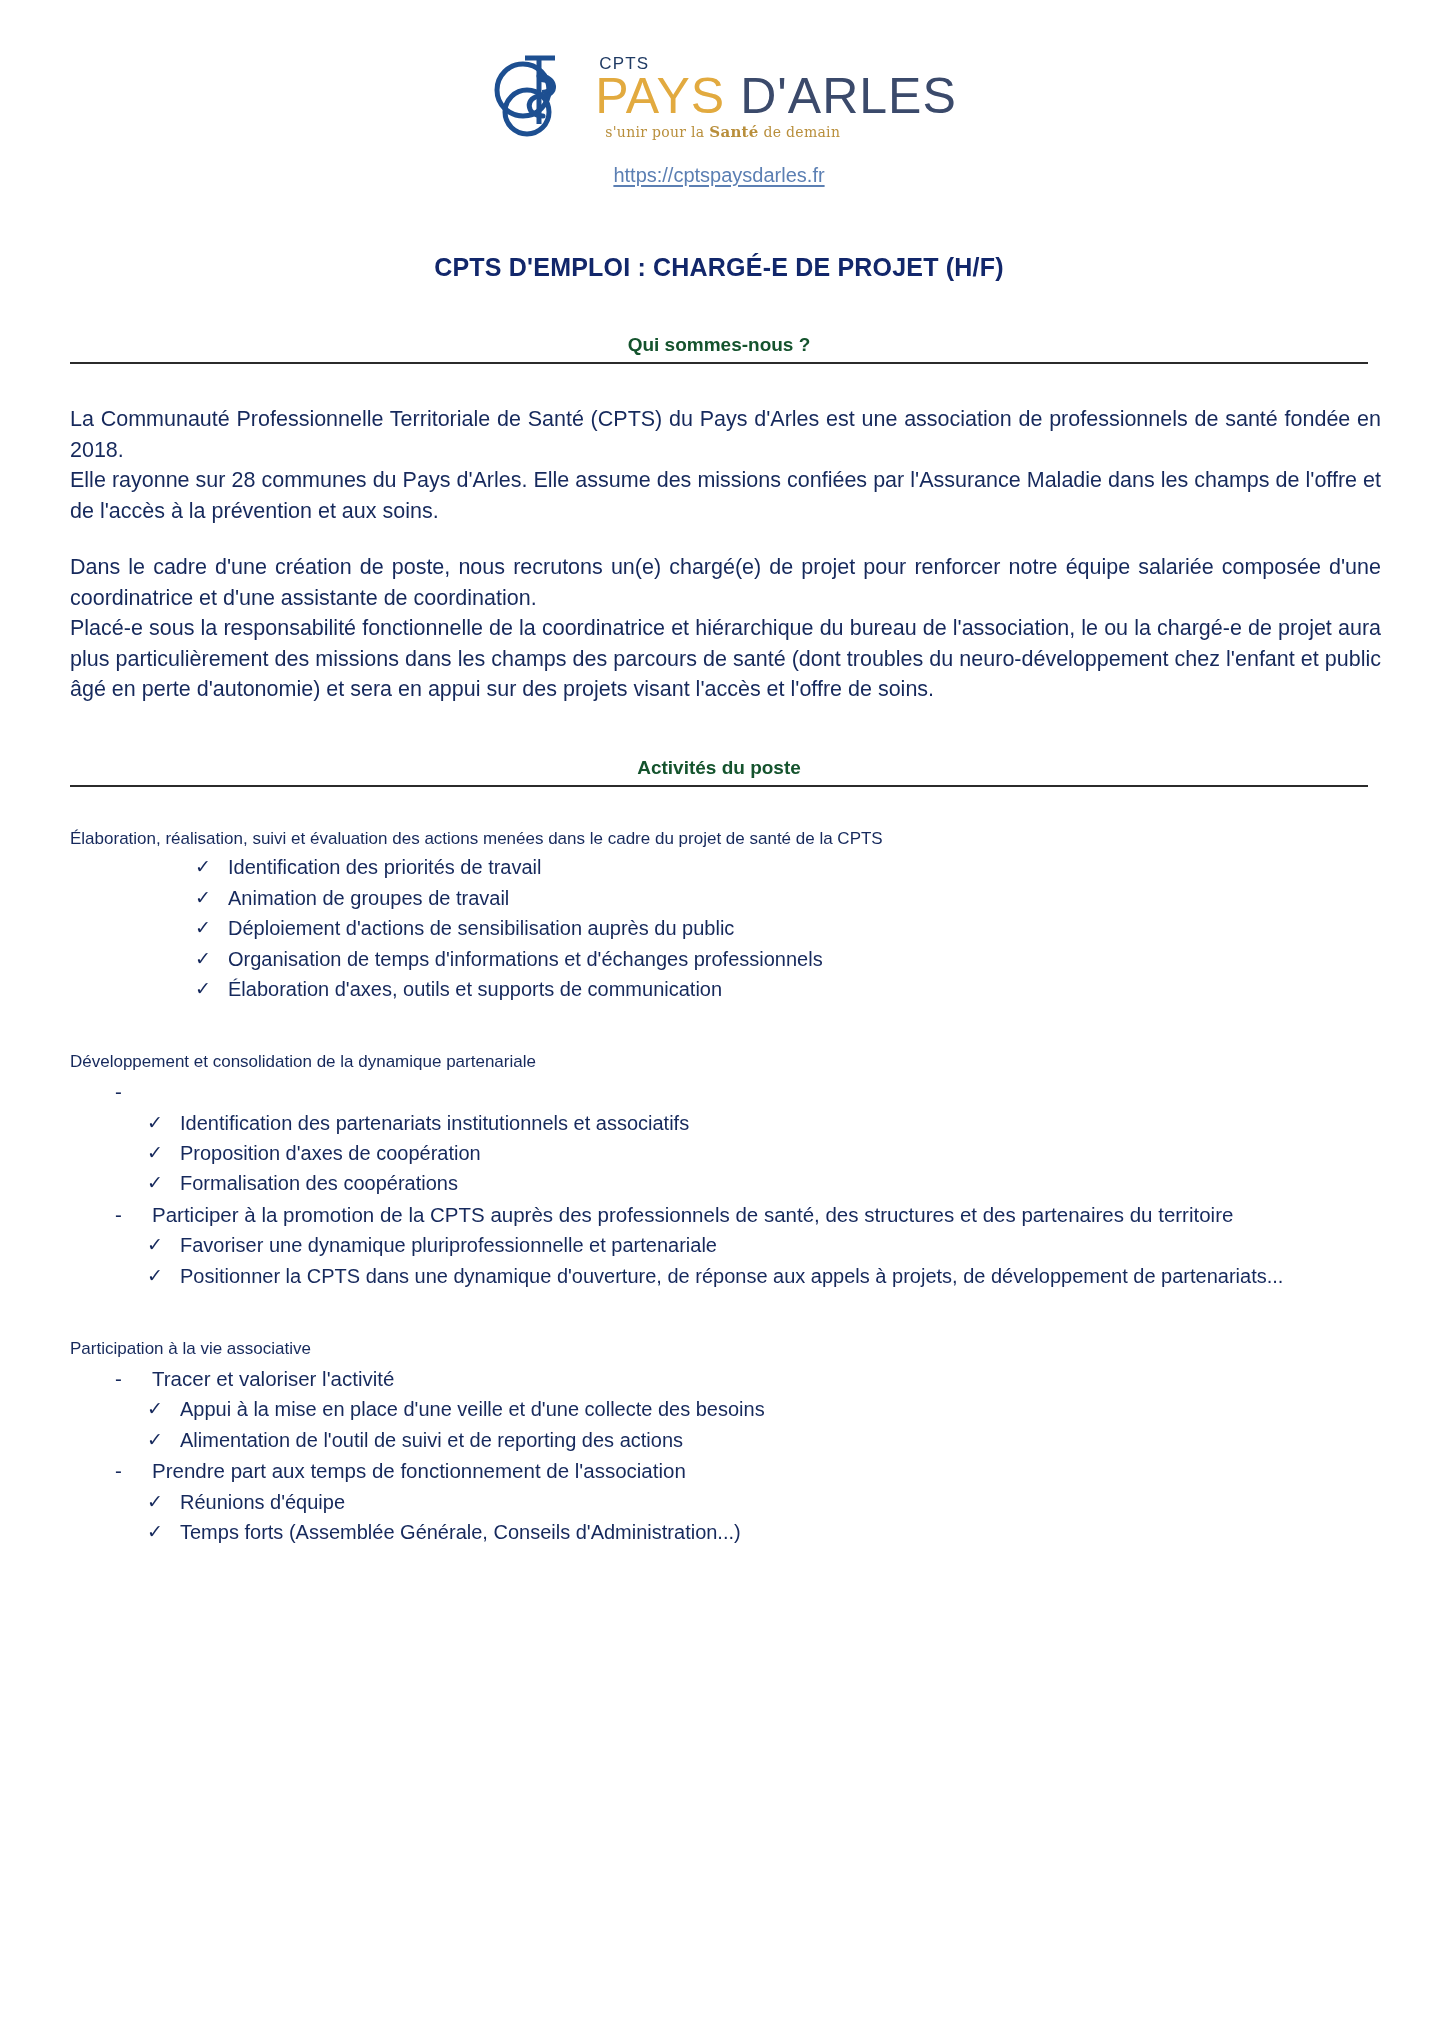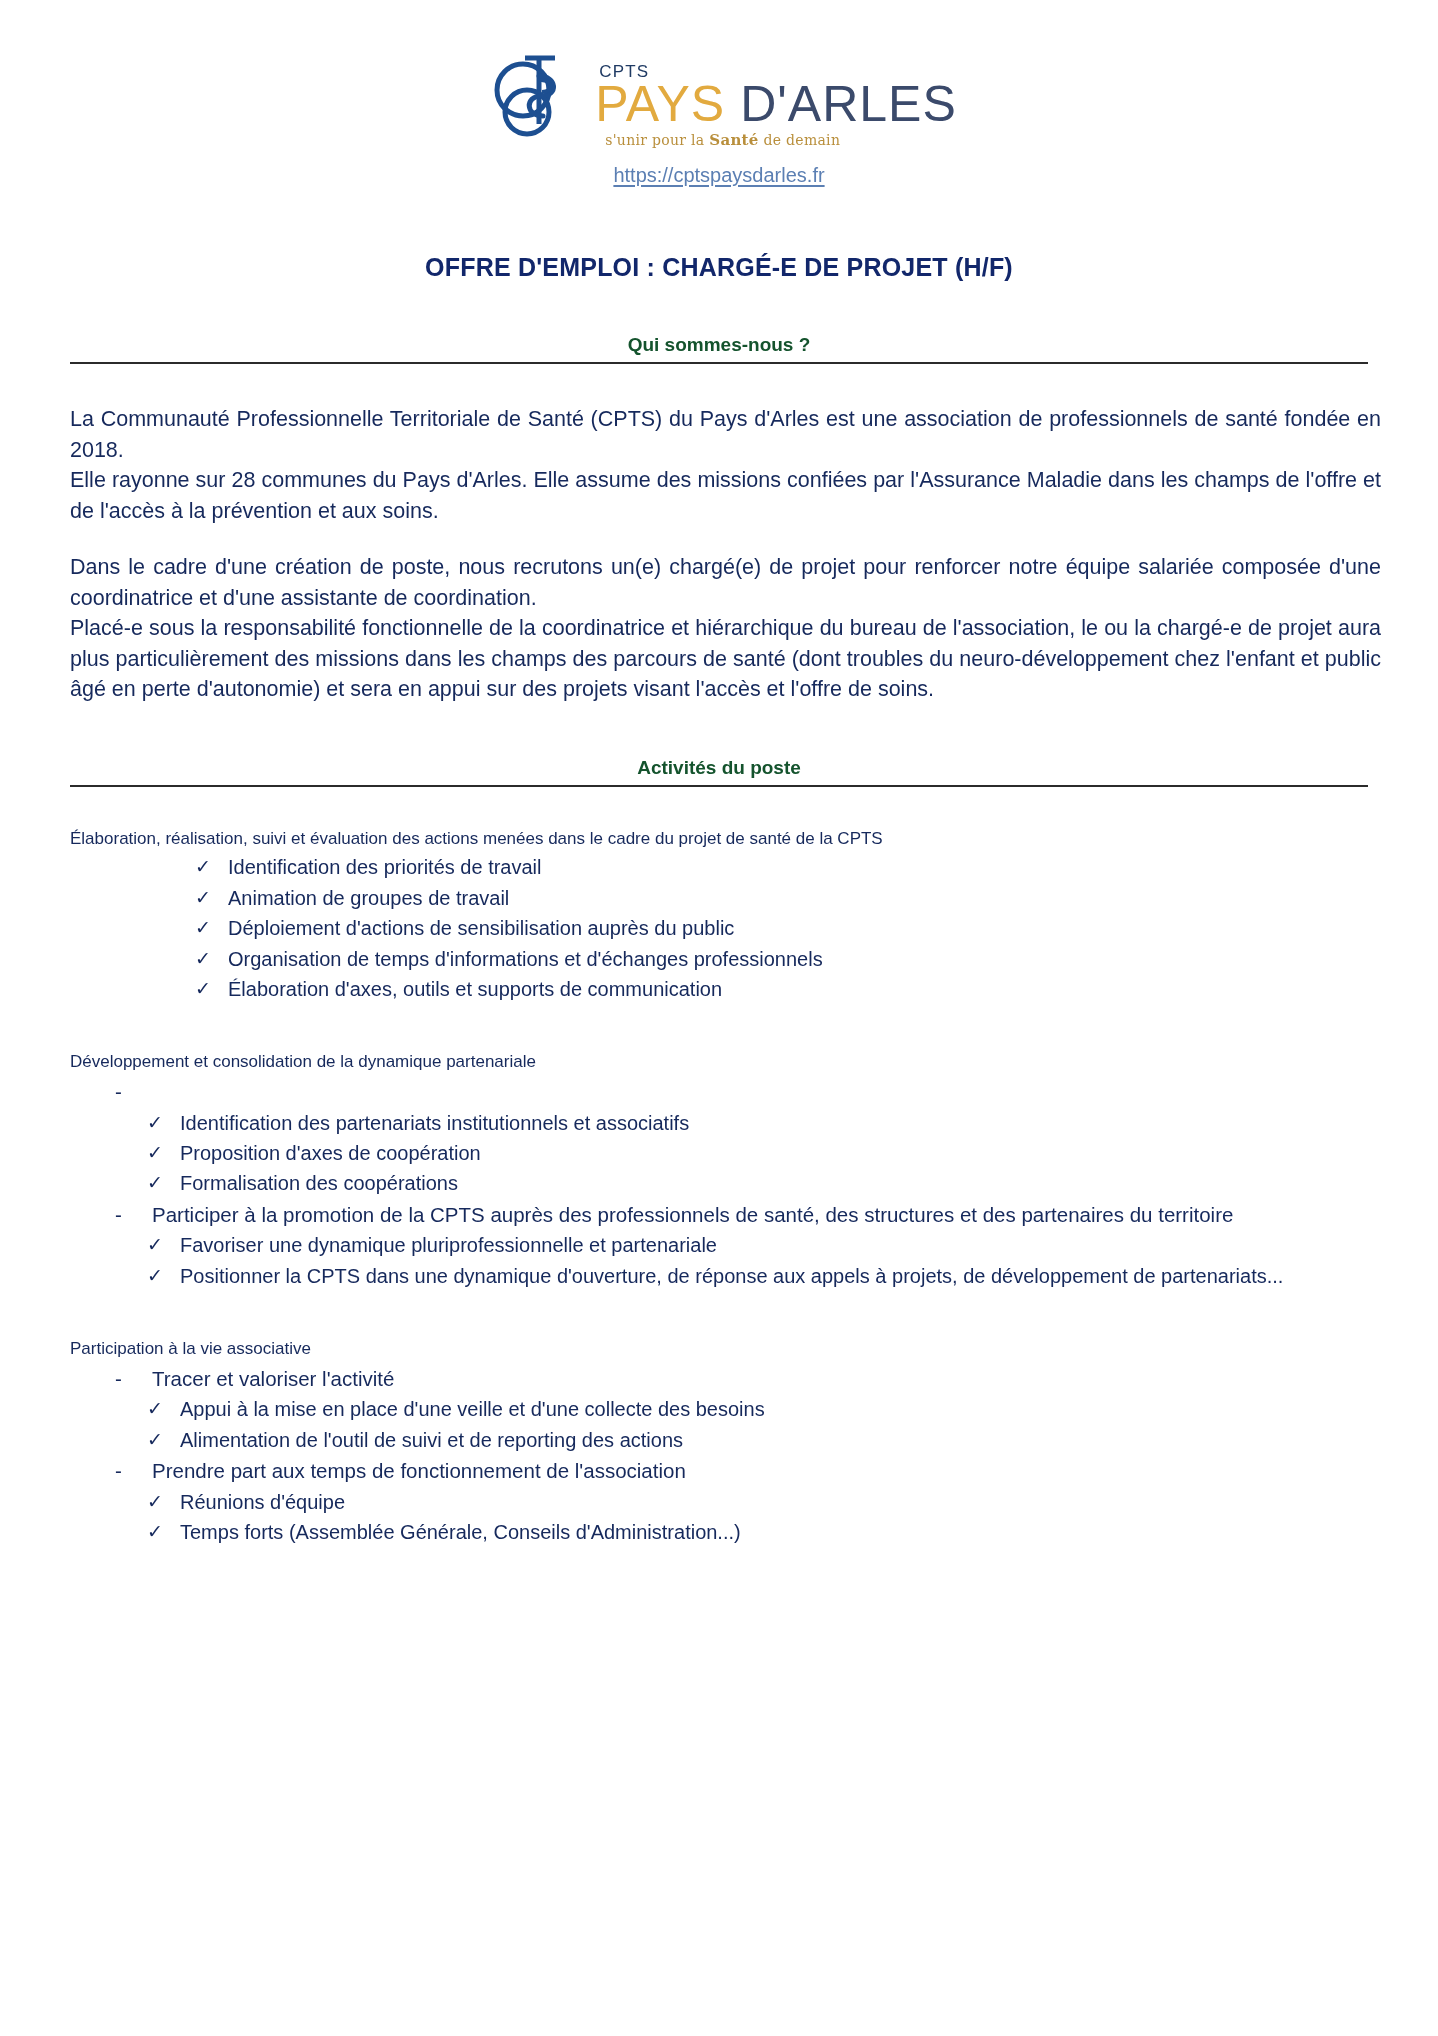--- a/index.html
+++ b/index.html
@@ -36,21 +36,21 @@
     width: 112px;
     height: 100px;
     flex: 0 0 auto;
     margin-right: 2px;
   }
   .logo-words {
     display: flex;
     flex-direction: column;
     justify-content: center;
     position: relative;
-    top: 10px;
+    top: 2px;
   }
   .logo-cpts {
     font-size: 17px;
     letter-spacing: 1.2px;
     color: #1f3a63;
     font-weight: 400;
     line-height: 1;
     margin-left: 4px;
     margin-bottom: 1px;
   }
@@ -205,21 +205,21 @@
         </div>
         <div class="logo-tagline">
           <span>s'unir pour la </span><span class="sante">Santé</span><span> de demain</span>
         </div>
       </div>
     </div>
 
     <div class="site-url">https://cptspaysdarles.fr</div>
   </div>
 
-  <div class="doc-title">OFFRE D'EMPLOI : CHARGÉ-E DE PROJET (H/F)</div>
+  <div class="doc-title">CPTS D'EMPLOI : CHARGÉ-E DE PROJET (H/F)</div>
 
   <div class="section-head">
     <div class="sh-text">Qui sommes-nous ?</div>
     <div class="sh-rule"></div>
   </div>
 
   <div class="content">
     <div class="spacer-md"></div>
     <p class="body justify">La Communauté Professionnelle Territoriale de Santé (CPTS) du Pays d'Arles est une association de professionnels de santé fondée en 2018.</p>
     <p class="body justify">Elle rayonne sur 28 communes du Pays d'Arles. Elle assume des missions confiées par l'Assurance Maladie dans les champs de l'offre et de l'accès à la prévention et aux soins.</p>

